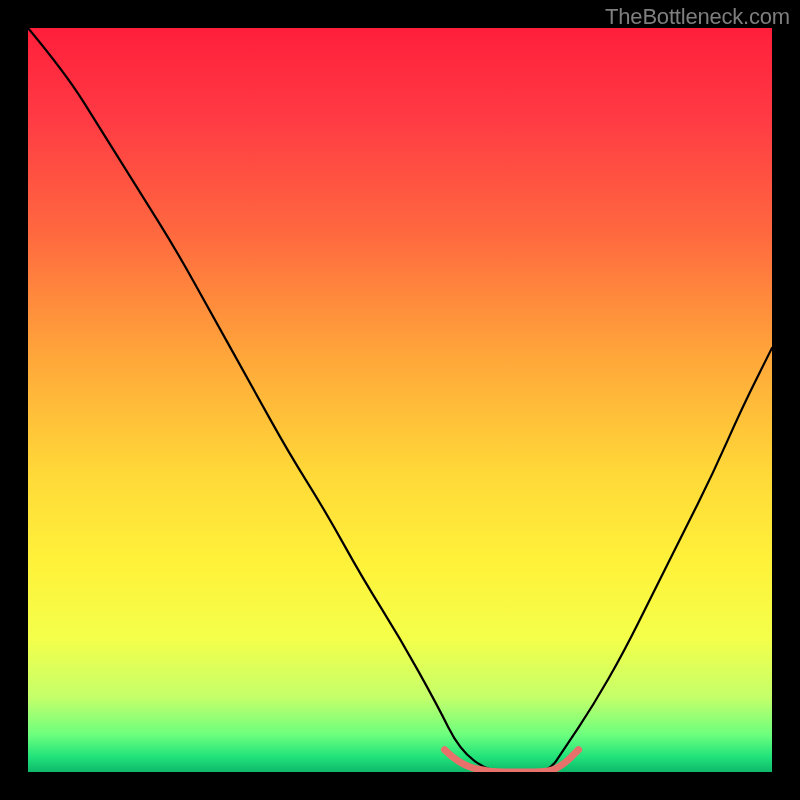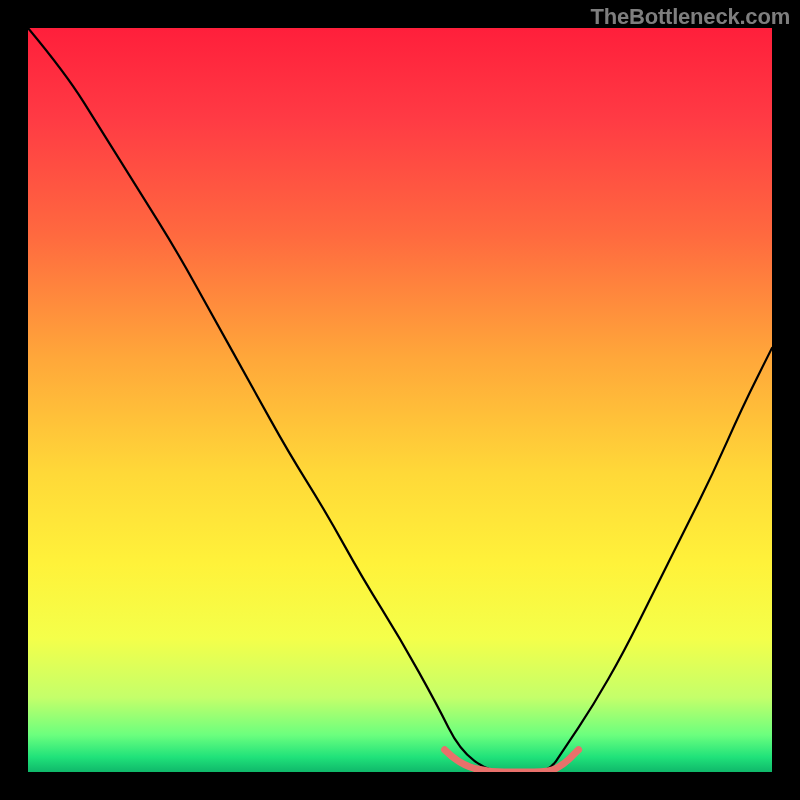--- a/index.html
+++ b/index.html
@@ -37,21 +37,21 @@
       #6cff7e 95%,
       #20e27a 98%,
       #0fb86a 100%);
   }
   .watermark {
     position: absolute;
     top: 4px;
     right: 10px;
     color: #7e7e7e;
     font-size: 22px;
-    font-weight: 700;
+    font-weight: 400;
     letter-spacing: -0.2px;
   }
   svg.curves {
     position: absolute;
     top: 28px;
     left: 28px;
     width: 744px;
     height: 744px;
   }
 </style>

